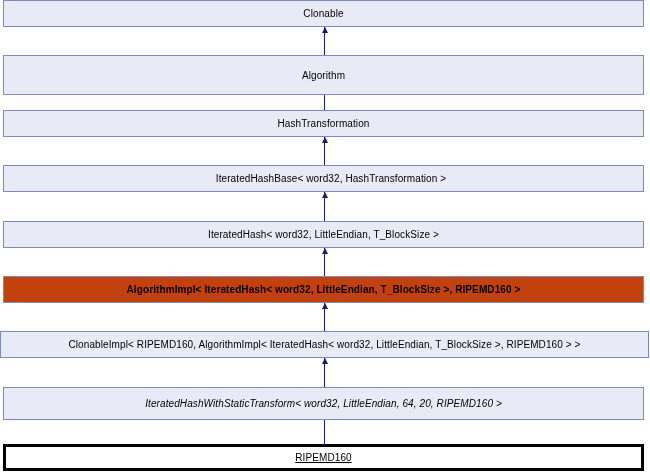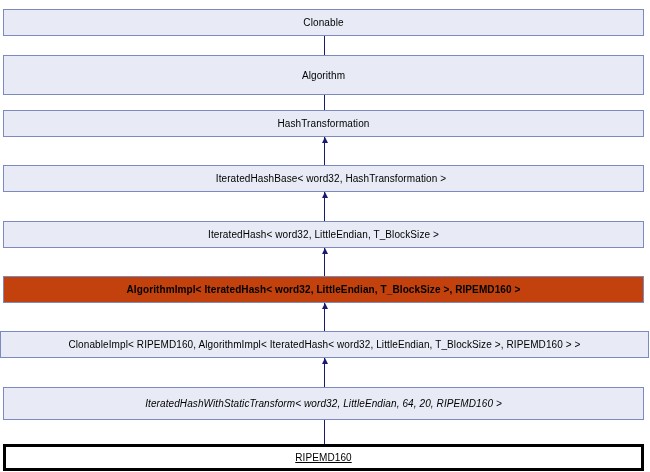--- a/index.html
+++ b/index.html
@@ -75,21 +75,21 @@
     <div class="edge" style="left: 324px; top: 192px; height: 29px; background: rgb(25, 25, 112);"></div>
     <div class="arrowhead" style="left: 321.5px; top: 192px; border-bottom-color: rgb(25, 25, 112);"></div>
     <div class="edge" style="left: 324px; top: 248px; height: 28px; background: rgb(25, 25, 112);"></div>
     <div class="arrowhead" style="left: 321.5px; top: 248px; border-bottom-color: rgb(25, 25, 112);"></div>
     <div class="edge" style="left: 324px; top: 303px; height: 28px; background: rgb(25, 25, 112);"></div>
     <div class="arrowhead" style="left: 321.5px; top: 303px; border-bottom-color: rgb(25, 25, 112);"></div>
     <div class="edge" style="left: 324px; top: 358px; height: 29px; background: rgb(25, 25, 112);"></div>
     <div class="arrowhead" style="left: 321.5px; top: 358px; border-bottom-color: rgb(25, 25, 112);"></div>
     <div class="edge" style="left: 324px; top: 414px; height: 30px; background: rgb(25, 25, 112);"></div>
     <div class="arrowhead" style="left: 321.5px; top: 414px; border-bottom-color: rgb(25, 25, 112);"></div>
-    <div class="node" style="left: 3px; top: 0px; width: 641px; height: 27px; background: rgb(232, 235, 245); border-color: rgb(123, 139, 192); margin-top: 9px;">
+    <div class="node" style="left: 3px; top: 0px; width: 641px; height: 27px; background: rgb(232, 235, 245); border-color: rgb(123, 139, 192);">
       <span class="label">Clonable</span>
     </div>
     <div class="node" style="left: 3px; top: 55px; width: 641px; height: 40px; background: rgb(232, 235, 245); border-color: rgb(123, 139, 192);">
       <span class="label">Algorithm</span>
     </div>
     <div class="node" style="left: 3px; top: 110px; width: 641px; height: 27px; background: rgb(232, 235, 245); border-color: rgb(123, 139, 192);">
       <span class="label">HashTransformation</span>
     </div>
     <div class="node" style="left: 3px; top: 165px; width: 641px; height: 27px; background: rgb(232, 235, 245); border-color: rgb(123, 139, 192); padding-left: 15px;">
       <span class="label">IteratedHashBase&lt; word32, HashTransformation &gt;</span>

